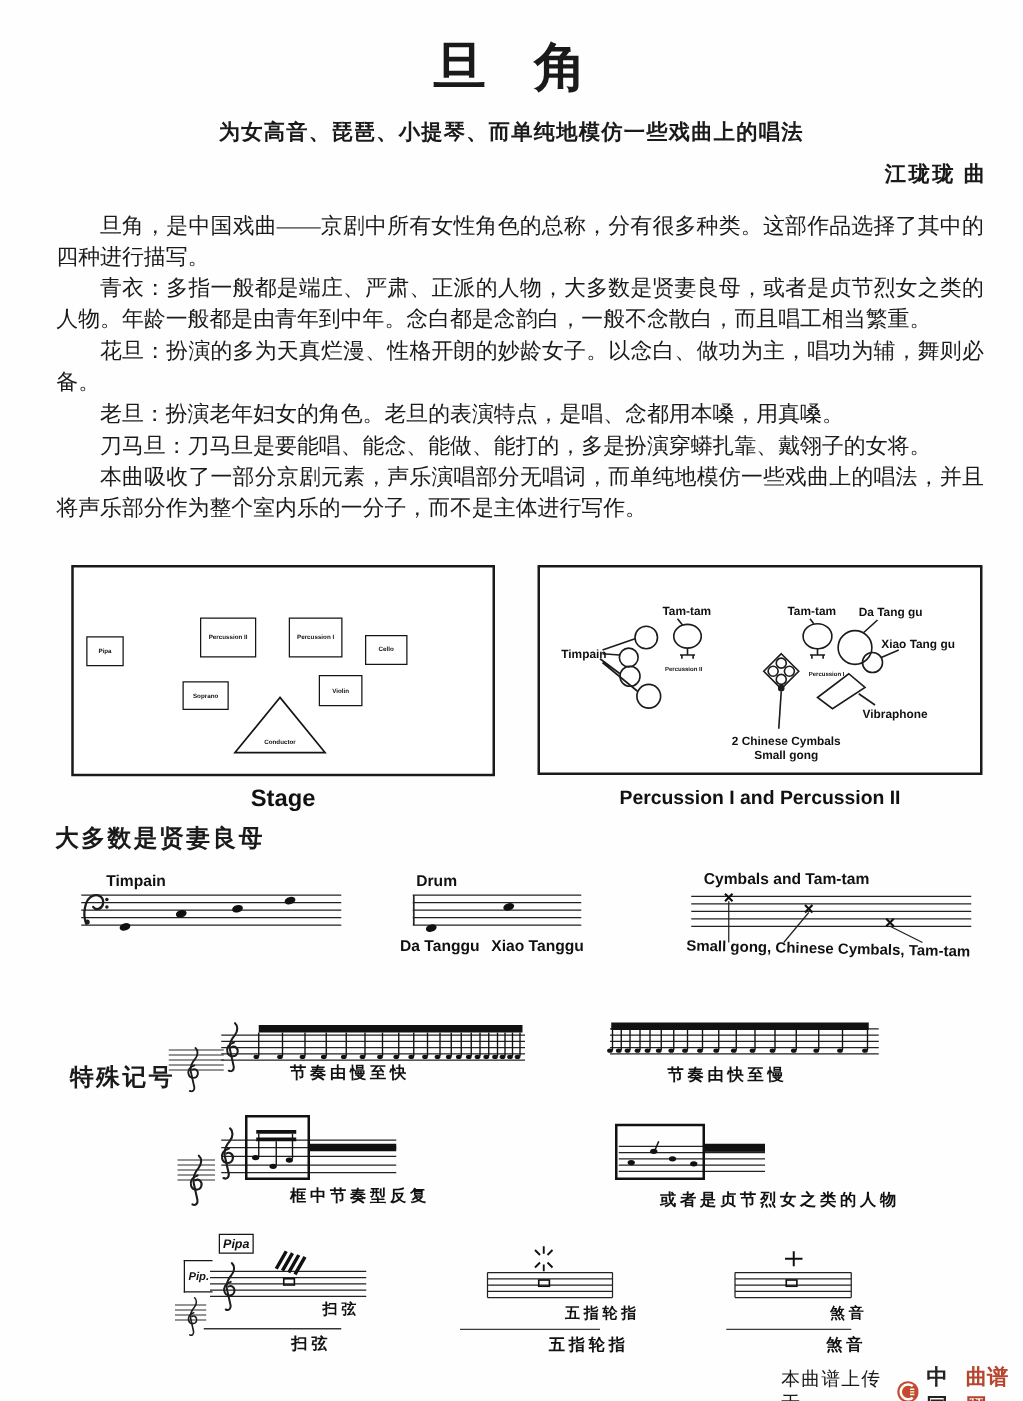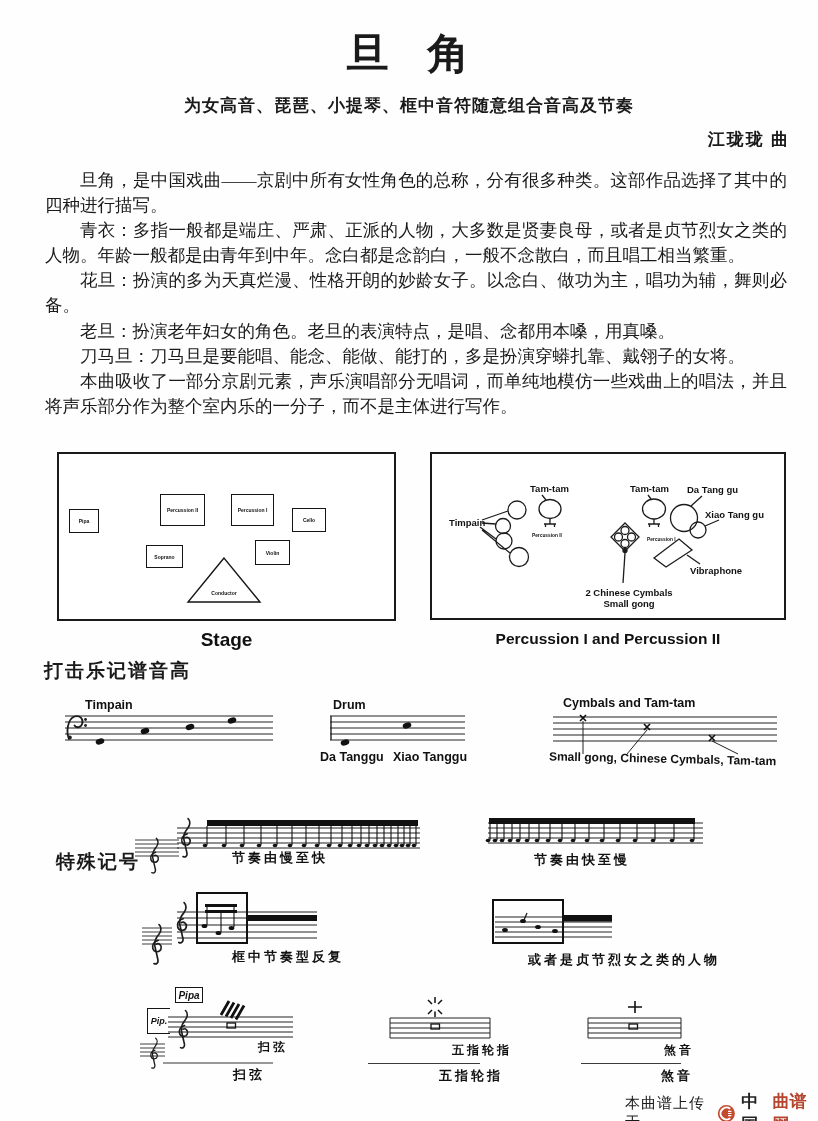--- a/index.html
+++ b/index.html
@@ -36,21 +36,21 @@
     <g fill="none" stroke="#1c1c1c" stroke-width="1.6" stroke-linecap="round">
       <path d="M 8.5 1.5 C 10.8 3.5 11 7.5 8.2 11 C 4.8 15 3.6 18 4.6 22.5 L 7.4 35 C 8 38 5.8 39.8 3.6 38.6"></path>
       <path d="M 7.6 16.5 C 3.4 17.6 1.6 21 2.6 24.4 C 3.7 28.2 9.3 28.4 10.4 24.6 C 11.4 21.2 8.2 18.8 5.8 20.2"></path>
     </g>
   </symbol>
 </svg>
 
 <div class="page">
 
   <div class="abs title">旦 角</div>
-  <div class="abs subtitle">为女高音、琵琶、小提琴、框中音符随意组合音高及节奏</div>
+  <div class="abs subtitle">为女高音、琵琶、小提琴、而单纯地模仿一些戏曲上的唱法</div>
   <div class="abs composer">江珑珑 曲</div>
 
   <div class="abs body-text">
     <p>旦角，是中国戏曲——京剧中所有女性角色的总称，分有很多种类。这部作品选择了其中的四种进行描写。</p>
     <p>青衣：多指一般都是端庄、严肃、正派的人物，大多数是贤妻良母，或者是贞节烈女之类的人物。年龄一般都是由青年到中年。念白都是念韵白，一般不念散白，而且唱工相当繁重。</p>
     <p>花旦：扮演的多为天真烂漫、性格开朗的妙龄女子。以念白、做功为主，唱功为辅，舞则必备。</p>
     <p>老旦：扮演老年妇女的角色。老旦的表演特点，是唱、念都用本嗓，用真嗓。</p>
     <p>刀马旦：刀马旦是要能唱、能念、能做、能打的，多是扮演穿蟒扎靠、戴翎子的女将。</p>
     <p>本曲吸收了一部分京剧元素，声乐演唱部分无唱词，而单纯地模仿一些戏曲上的唱法，并且将声乐部分作为整个室内乐的一分子，而不是主体进行写作。</p>
   </div>
@@ -120,21 +120,21 @@
       <text x="255" y="39" font-size="9.5">Da Tang gu</text>
       <text x="273" y="64" font-size="9.5">Xiao Tang gu</text>
       <text x="215" y="87" font-size="4.8">Percussion I</text>
       <text x="258" y="120" font-size="9.5">Vibraphone</text>
       <text x="197" y="142" font-size="9.5" text-anchor="middle">2 Chinese Cymbals</text>
       <text x="197" y="153" font-size="9.5" text-anchor="middle">Small gong</text>
     </svg>
   </div>
   <div class="abs caption" style="left:430px;top:630px;width:356px;font-size:15.5px;">Percussion I  and Percussion II</div>
 
-  <div class="abs cjk-h" style="left:44px;top:658px;">打击乐记谱音高</div>
+  <div class="abs cjk-h" style="left:44px;top:658px;">大多数是贤妻良母</div>
 
   <div class="abs en-label" style="left:85px;top:698px;">Timpain</div>
   <svg class="abs" style="left:63px;top:708px;" width="212" height="46" viewBox="0 0 212 46">
     <g stroke="#222" stroke-width="1">
       <path d="M2 8 H210 M2 14 H210 M2 20 H210 M2 26 H210 M2 32 H210"></path>
     </g>
     <g fill="none" stroke="#1c1c1c" stroke-width="1.8" stroke-linecap="round">
       <path d="M6 31 C3 24 4.5 11 11.5 8.5 C17 6.8 20.5 11 19.3 15.5 C18.2 19.5 13.5 20.5 11.5 17.5"></path>
     </g>
     <circle cx="6.8" cy="29.5" r="2" fill="#1c1c1c"></circle>

